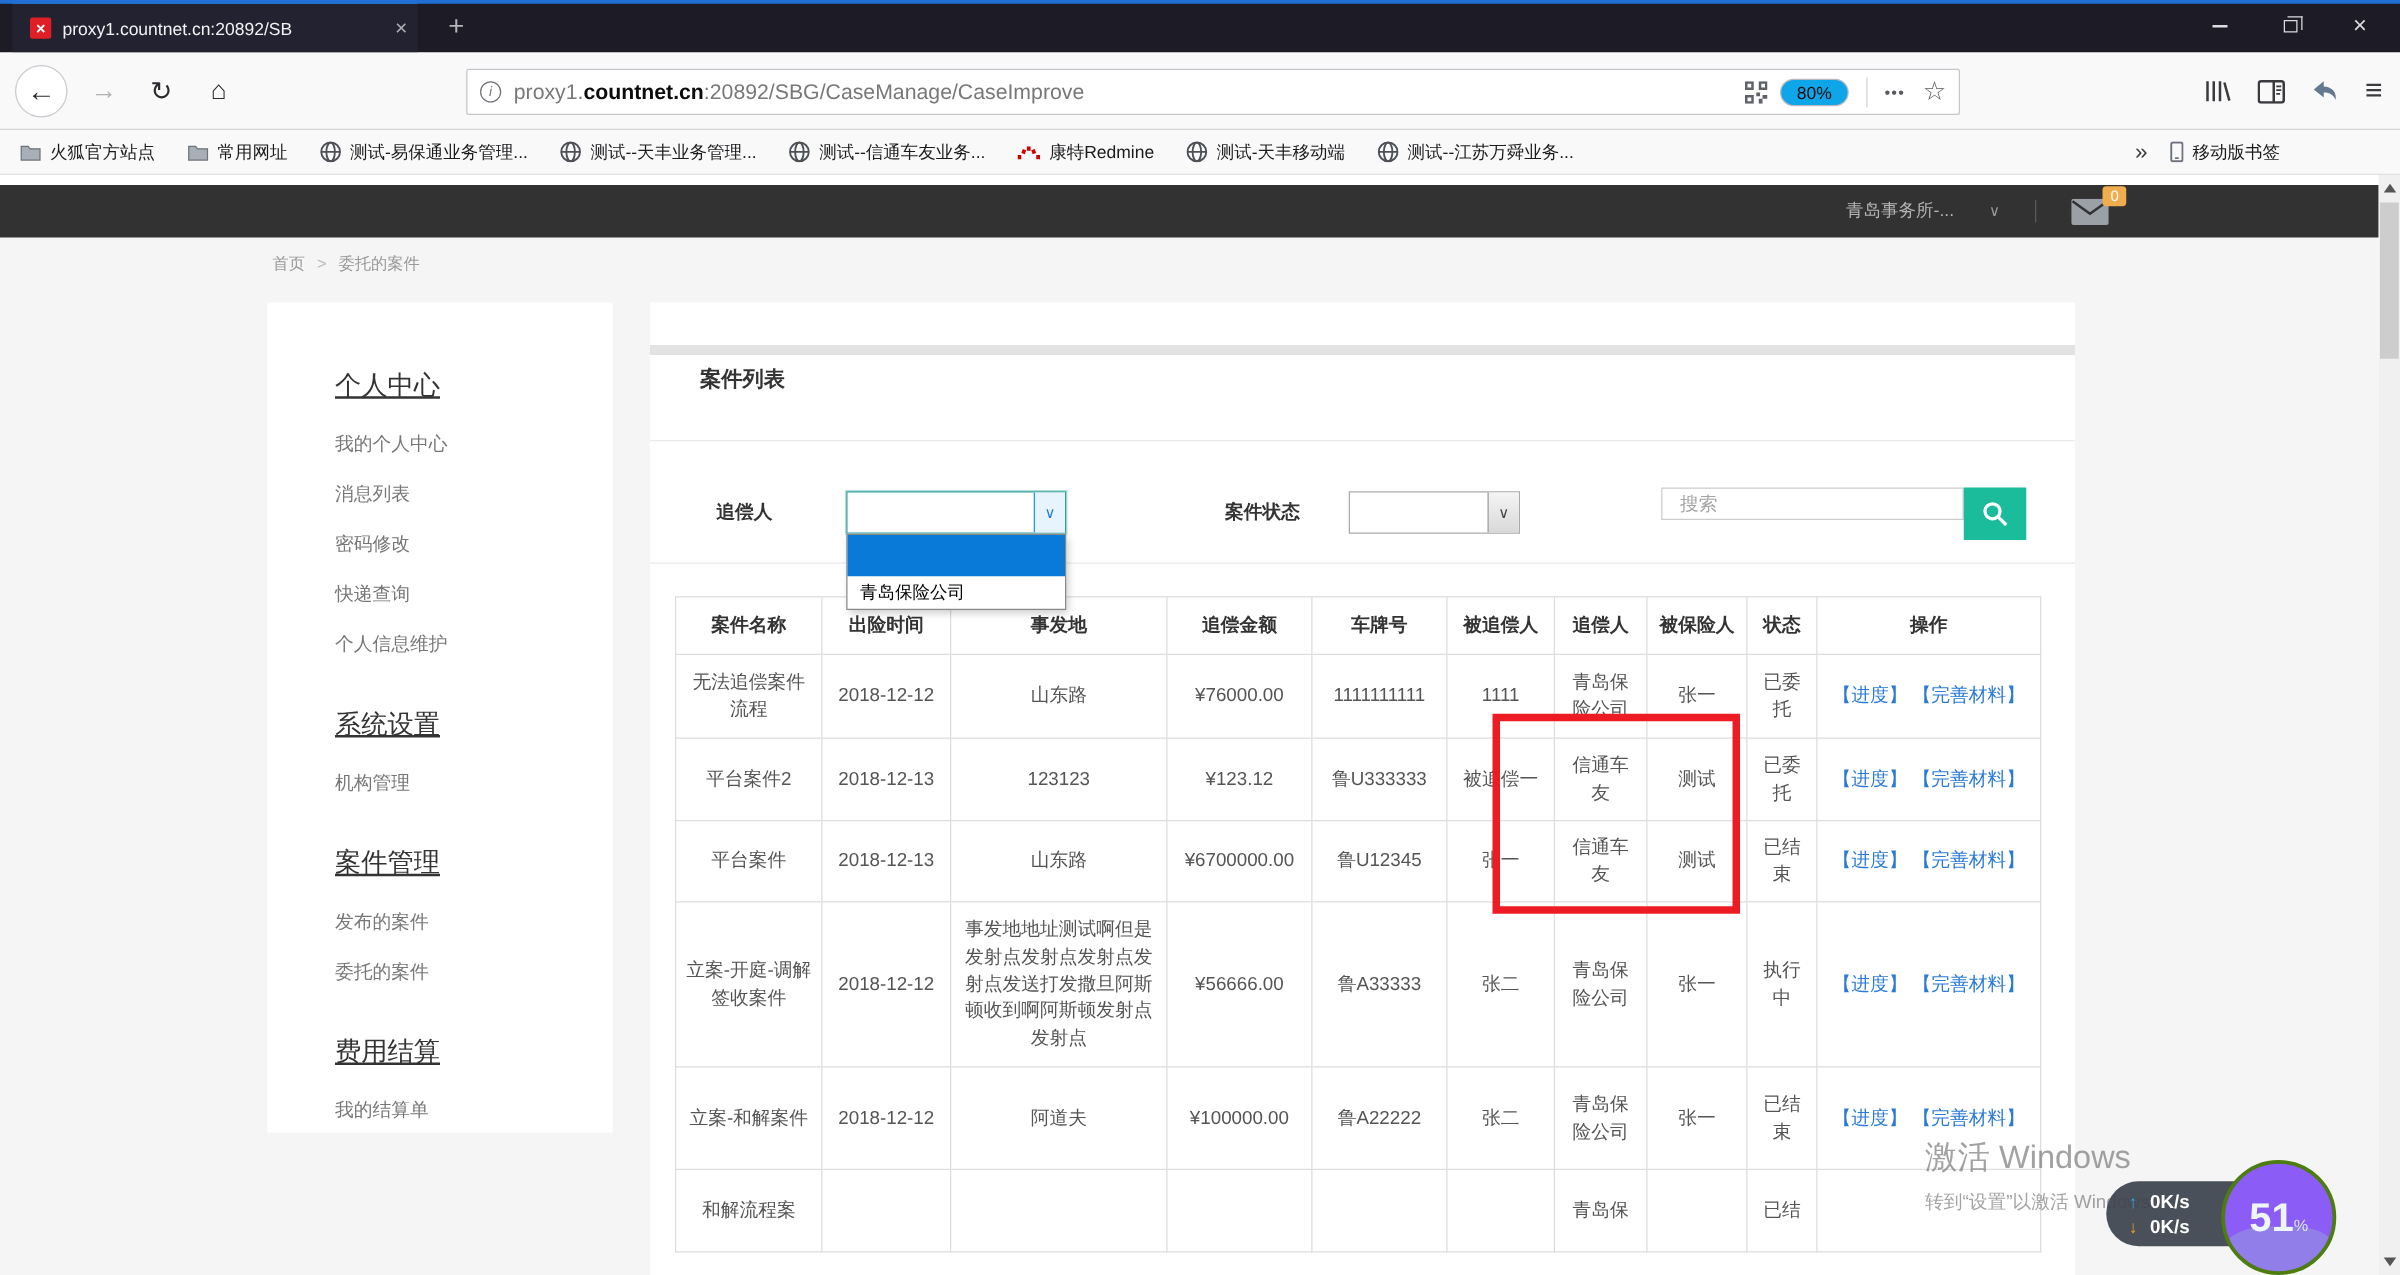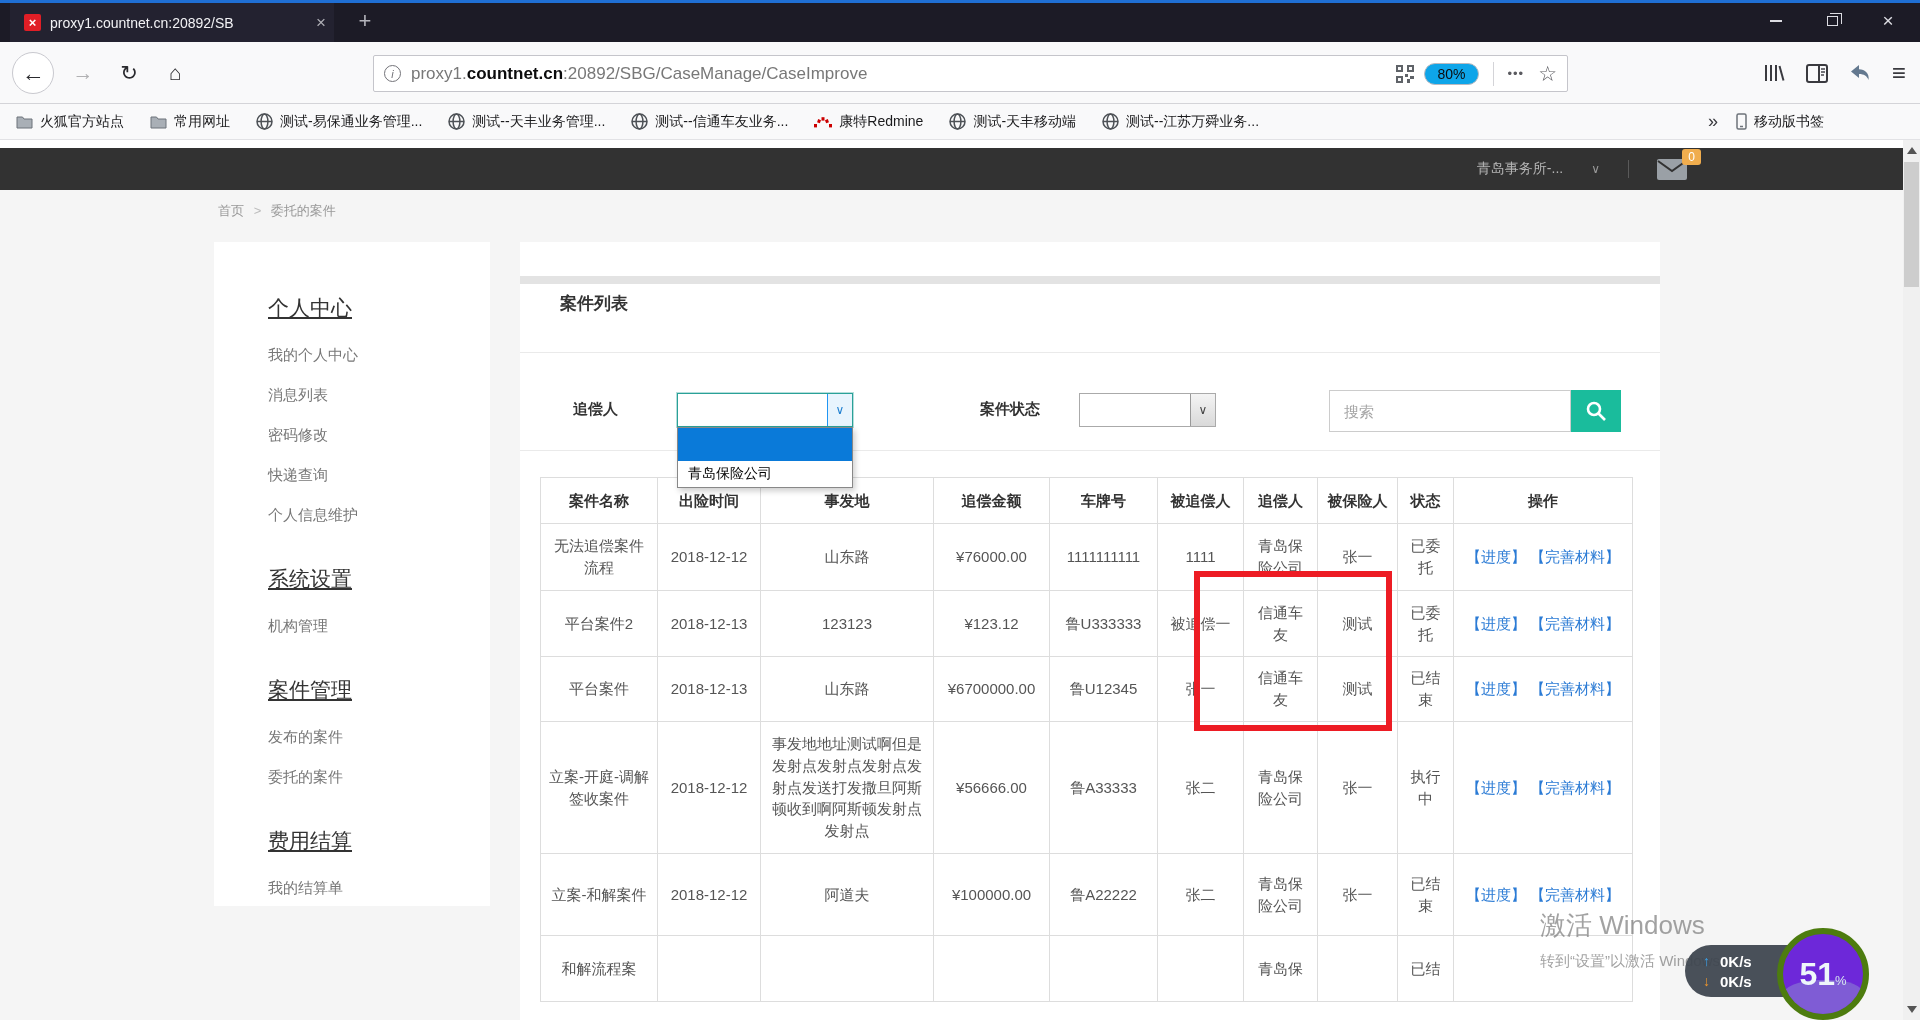--- a/index.html
+++ b/index.html
@@ -87,21 +87,21 @@
   .sel-status{left:559px;width:137px;border:1px solid #aaa;}
   .select-value{flex:1 1 auto;font-size:14px;color:#333;padding:7px 6px;}
   .select-arrow{width:25px;display:flex;align-items:center;justify-content:center;font-size:12px;}
   .arrow-blue{background:#e8f4fd;border-left:1px solid #2196f3;color:#1e7fd0;}
   .arrow-gray{background:linear-gradient(#f4f4f4,#d9d9d9);border-left:1px solid #999;color:#444;}
   .dd-list{position:absolute;left:157px;top:185px;width:176px;background:#fff;border:1px solid #888;
     box-shadow:2px 3px 6px rgba(0,0,0,.2);z-index:6;}
   .dd-opt{height:26px;font-size:14px;color:#000;padding:4px 10px;}
   .dd-opt.selected{height:33px;background:#0a7ad9;}
 
-  .search-input{position:absolute;left:809px;top:148px;width:242px;height:42px;border:1px solid #ccc;
+  .search-input{position:absolute;left:809px;top:148px;width:242px;height:26px;border:1px solid #ccc;
     font-size:15px;padding:0 14px;color:#333;outline:none;font-family:inherit;}
   .search-input::placeholder{color:#a5a5a5;}
   .search-btn{position:absolute;left:1051px;top:148px;width:50px;height:42px;background:#1abc9c;
     display:flex;align-items:center;justify-content:center;}
 
   
   table.cases{position:absolute;left:20px;top:235px;width:1092px;border-collapse:collapse;table-layout:fixed;}
   table.cases th,table.cases td{border:1px solid #ddd;text-align:center;vertical-align:middle;
     font-size:15px;padding:6px 8px;word-break:break-all;line-height:1.45;}
   table.cases th{color:#333;font-weight:bold;height:46px;}
@@ -120,21 +120,21 @@
   .red-rect{position:absolute;left:1194px;top:431px;width:198px;height:160px;border:6px solid #ed1c24;z-index:8;}
   .watermark{position:absolute;left:1540px;top:768px;color:rgba(118,118,118,.68);z-index:9;}
   .wm1{font-size:26px;}
   .wm2{font-size:15px;margin-top:9px;}
   .net-pill{position:absolute;left:1685px;top:805px;width:150px;height:52px;border-radius:26px;
     background:rgba(62,69,79,.94);z-index:10;color:#fff;padding:6px 0 0 18px;}
   .net-row{display:flex;align-items:center;gap:10px;font-size:15px;font-weight:bold;height:20px;}
   .net-up-ic{color:#3aa0e8;font-size:14px;}
   .net-down-ic{color:#f0962c;font-size:14px;}
   .battery-circle{position:absolute;left:1777px;top:788px;width:92px;height:92px;border-radius:50%;
-    background:#6d28d9;border:6px solid #4d7c0f;z-index:11;display:flex;align-items:center;justify-content:center;overflow:hidden;}
+    background:#8b5cf6;border:3px solid #4d7c0f;z-index:11;display:flex;align-items:center;justify-content:center;overflow:hidden;}
   .battery-circle::after{content:"";position:absolute;left:0;bottom:0;width:100%;height:42%;
     background:rgba(160,190,205,.35);border-radius:45% 40% 0 0;}
   .batt-val{color:#eef6fa;font-size:32px;font-weight:bold;z-index:2;}
   .batt-unit{color:#d6e6ee;font-size:13px;z-index:2;margin-top:12px;}
 
   
   .scrollbar{position:absolute;right:0;top:140px;width:17px;height:880px;background:#f0f0f0;z-index:30;}
   .sb-arrow{position:absolute;left:4px;width:0;height:0;border-left:5px solid transparent;border-right:5px solid transparent;}
   .sb-up{top:7px;border-bottom:7px solid #555;}
   .sb-down{bottom:7px;border-top:7px solid #555;}

